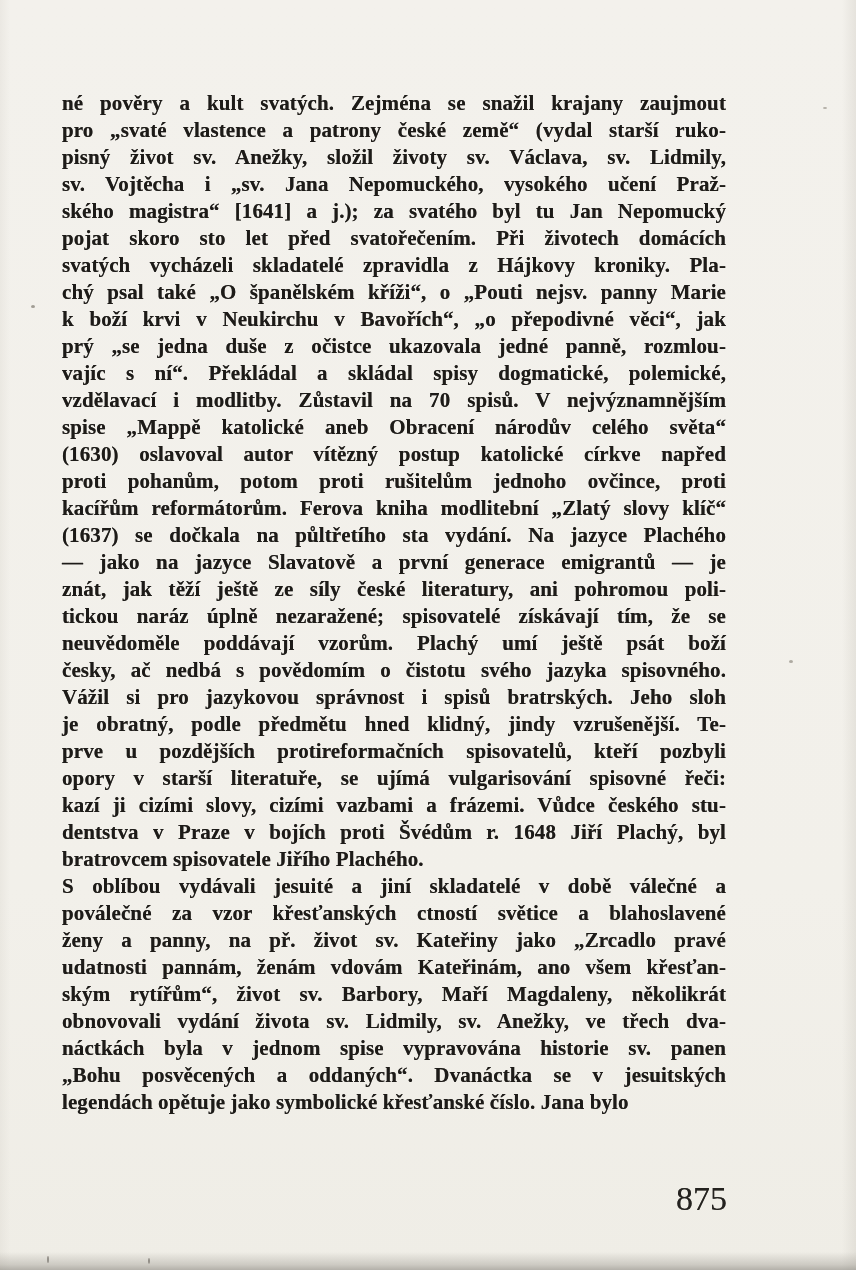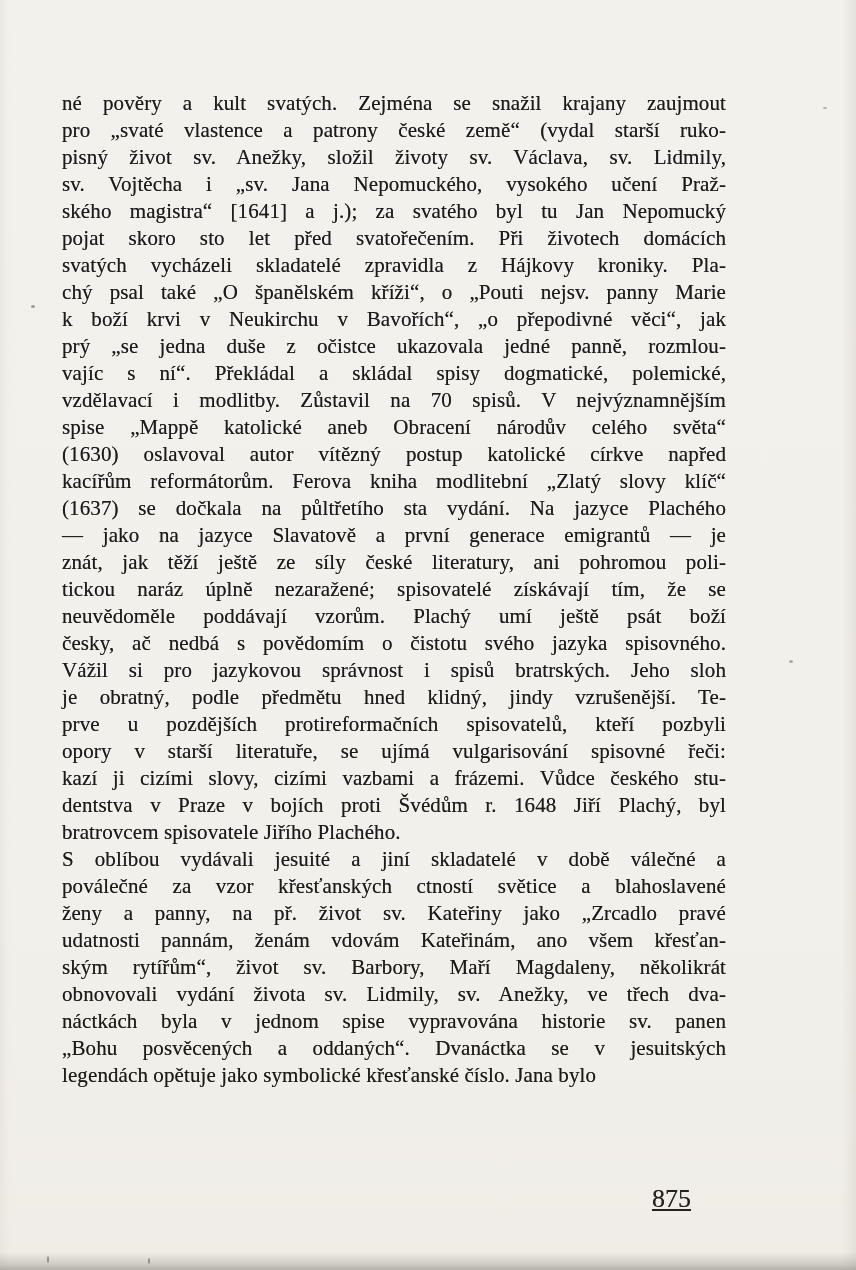--- a/index.html
+++ b/index.html
@@ -18,34 +18,33 @@
     position:absolute;left:0;bottom:0;width:856px;height:18px;
     background:linear-gradient(to bottom, rgba(168,164,155,0) 0%, rgba(150,146,138,0.38) 70%, rgba(130,127,120,0.55) 100%);
   }
   .text-block{
     position:absolute;left:62px;top:90px;width:664px;
     font-size:21px;line-height:27px;
     color:#1d1b18;
     text-shadow:0 0 0.5px rgba(30,28,25,0.65);
     letter-spacing:0.1px;
   }
-  .paragraph{margin:0;}
+  .paragraph{margin:0;font-weight:bold;}
   .line{
     text-align:justify;
     text-align-last:justify;
     height:27px;
   }
   .line.last{text-align-last:left;}
   .line.indent{padding-left:26px;}
   .page-number{
-    position:absolute;left:652px;top:1183px;
-    font-size:26px;line-height:32px;
+    position:absolute;left:676px;top:1183px;
+    font-size:34px;line-height:32px;
     color:#24221f;
     text-shadow:0 0 0.5px rgba(30,28,25,0.6);
-    text-decoration:underline;
   }
   .speck{position:absolute;border-radius:50%;background:#a19d94;}
   .speck.s1{left:31px;top:305px;width:4px;height:3px;}
   .speck.s2{left:823px;top:107px;width:4px;height:2px;background:#b3afa6;}
   .speck.s3{left:789px;top:660px;width:4px;height:3px;background:#aeaaa1;}
   .speck.s4{left:148px;top:1258px;width:2px;height:6px;background:#8e8a82;}
   .speck.s5{left:47px;top:1256px;width:2px;height:7px;background:#95918a;}
 </style>
 </head>
 <body>
@@ -60,20 +59,21 @@
         <div class="line">ského magistra“ [1641] a j.); za svatého byl tu Jan Nepomucký</div>
         <div class="line">pojat skoro sto let před svatořečením. Při životech domácích</div>
         <div class="line">svatých vycházeli skladatelé zpravidla z Hájkovy kroniky. Pla-</div>
         <div class="line">chý psal také „O španělském kříži“, o „Pouti nejsv. panny Marie</div>
         <div class="line">k boží krvi v Neukirchu v Bavořích“, „o přepodivné věci“, jak</div>
         <div class="line">prý „se jedna duše z očistce ukazovala jedné panně, rozmlou-</div>
         <div class="line">vajíc s ní“. Překládal a skládal spisy dogmatické, polemické,</div>
         <div class="line">vzdělavací i modlitby. Zůstavil na 70 spisů. V nejvýznamnějším</div>
         <div class="line">spise „Mappě katolické aneb Obracení národův celého světa“</div>
         <div class="line">(1630) oslavoval autor vítězný postup katolické církve napřed</div>
+        <div class="line">proti pohanům, potom proti rušitelům jednoho ovčince, proti</div>
         <div class="line">kacířům reformátorům. Ferova kniha modlitební „Zlatý slovy klíč“</div>
         <div class="line">(1637) se dočkala na půltřetího sta vydání. Na jazyce Plachého</div>
         <div class="line">— jako na jazyce Slavatově a první generace emigrantů — je</div>
         <div class="line">znát, jak těží ještě ze síly české literatury, ani pohromou poli-</div>
         <div class="line">tickou naráz úplně nezaražené; spisovatelé získávají tím, že se</div>
         <div class="line">neuvědoměle poddávají vzorům. Plachý umí ještě psát boží</div>
         <div class="line">česky, ač nedbá s povědomím o čistotu svého jazyka spisovného.</div>
         <div class="line">Vážil si pro jazykovou správnost i spisů bratrských. Jeho sloh</div>
         <div class="line">je obratný, podle předmětu hned klidný, jindy vzrušenější. Te-</div>
         <div class="line">prve u pozdějších protireformačních spisovatelů, kteří pozbyli</div>

